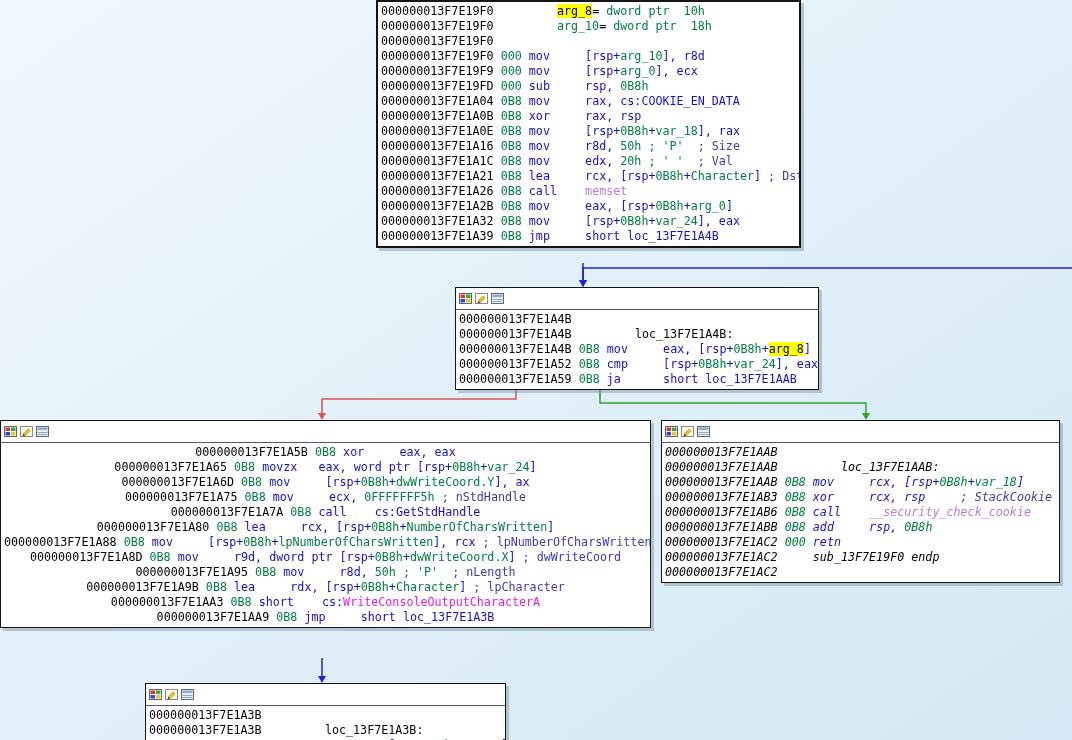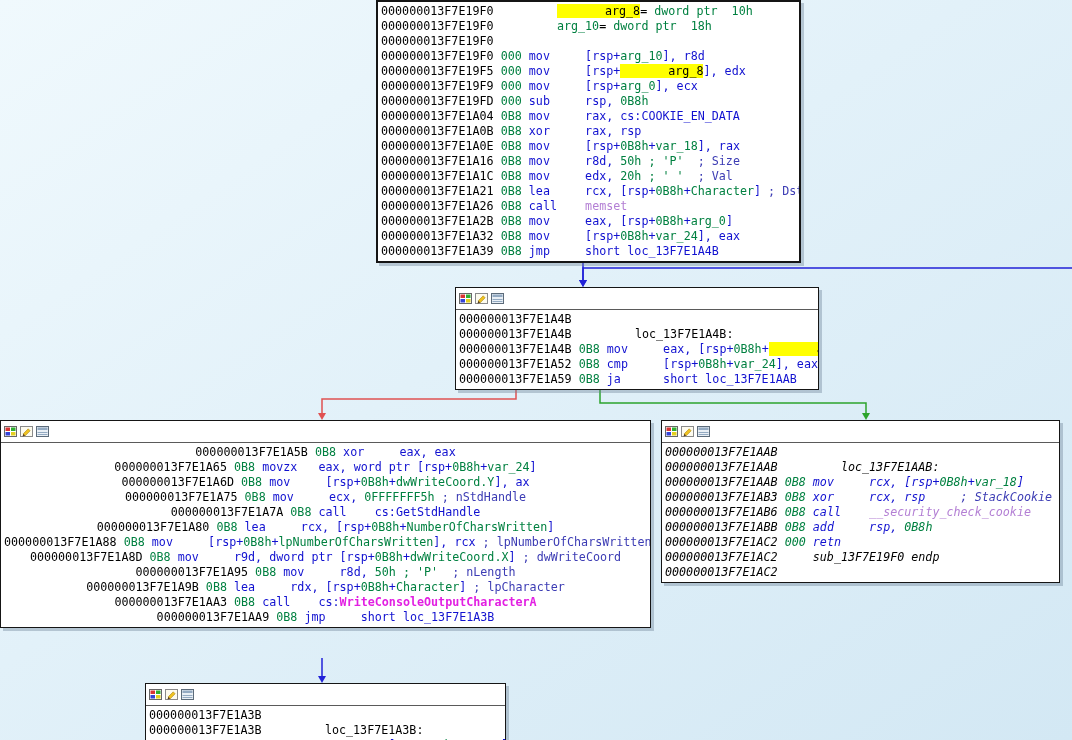--- a/index.html
+++ b/index.html
@@ -24,22 +24,22 @@
   .ntitle span { display:inline-flex; }
   .code { padding:2px 3px; overflow:hidden; }
   .ln { white-space:pre; font-size:11.7px; line-height:15px; height:15px; }
   .c-a { color:#000000; }
   .c-k { color:#000000; }
   .c-s { color:#008040; }
   .c-m { color:#1111d0; }
   .c-g { color:#008040; }
   .c-c { color:#3c3cb4; }
   .c-i { color:#b37fd4; }
-  .c-p { color:#e21fe2;font-weight:bold; }
-  .c-h { color:#000000; background:#ffff00;padding-left:48px; }
+  .c-p { color:#e21fe2; }
+  .c-h { color:#000000; background:#ffff00; }
 </style>
 </head>
 <body>
 
 <div id="graph">
   <svg id="edges" xmlns="http://www.w3.org/2000/svg">
       <path d="M 583 263 L 583 280" stroke="#2222d8" fill="none" stroke-width="1.5"></path>
       <polygon points="579,280 587,280 583,287" fill="#2222d8"></polygon>
       <path d="M 1072 268 L 583 268 L 583 280" stroke="#2222d8" fill="none" stroke-width="1.5"></path>
       <polygon points="579,280 587,280 583,287" fill="#2222d8"></polygon>
@@ -50,21 +50,20 @@
       <path d="M 322 658 L 322 676" stroke="#2222d8" fill="none" stroke-width="1.5"></path>
       <polygon points="318,676 326,676 322,683" fill="#2222d8"></polygon>
     </svg>
   <div id="blocks">
       <div class="node sel" style="left: 376px; top: 0px; width: 425px;">
         <div class="code">
           <div class="ln"><span class="c-a">000000013F7E19F0</span><span class="c-k">         </span><span class="c-h">arg_8</span><span class="c-k">= </span><span class="c-g">dword ptr  10h</span></div>
           <div class="ln"><span class="c-a">000000013F7E19F0</span><span class="c-k">         </span><span class="c-g">arg_10</span><span class="c-k">= </span><span class="c-g">dword ptr  18h</span></div>
           <div class="ln"><span class="c-a">000000013F7E19F0</span></div>
           <div class="ln"><span class="c-a">000000013F7E19F0</span><span class="c-k"> </span><span class="c-s">000</span><span class="c-k"> </span><span class="c-m">mov     [rsp+</span><span class="c-g">arg_10</span><span class="c-m">], r8d</span></div>
-          <div class="ln"><span class="c-a">000000013F7E19F5</span><span class="c-k"> </span><span class="c-s">000</span><span class="c-k"> </span><span class="c-m">mov     [rsp+</span><span class="c-h">arg_8</span><span class="c-m">], edx</span></div>
           <div class="ln"><span class="c-a">000000013F7E19F9</span><span class="c-k"> </span><span class="c-s">000</span><span class="c-k"> </span><span class="c-m">mov     [rsp+</span><span class="c-g">arg_0</span><span class="c-m">], ecx</span></div>
           <div class="ln"><span class="c-a">000000013F7E19FD</span><span class="c-k"> </span><span class="c-s">000</span><span class="c-k"> </span><span class="c-m">sub     rsp, </span><span class="c-g">0B8h</span></div>
           <div class="ln"><span class="c-a">000000013F7E1A04</span><span class="c-k"> </span><span class="c-s">0B8</span><span class="c-k"> </span><span class="c-m">mov     rax, cs:COOKIE_EN_DATA</span></div>
           <div class="ln"><span class="c-a">000000013F7E1A0B</span><span class="c-k"> </span><span class="c-s">0B8</span><span class="c-k"> </span><span class="c-m">xor     rax, rsp</span></div>
           <div class="ln"><span class="c-a">000000013F7E1A0E</span><span class="c-k"> </span><span class="c-s">0B8</span><span class="c-k"> </span><span class="c-m">mov     [rsp+</span><span class="c-g">0B8h</span><span class="c-m">+</span><span class="c-g">var_18</span><span class="c-m">], rax</span></div>
           <div class="ln"><span class="c-a">000000013F7E1A16</span><span class="c-k"> </span><span class="c-s">0B8</span><span class="c-k"> </span><span class="c-m">mov     r8d, </span><span class="c-g">50h ; 'P'</span><span class="c-c">  ; Size</span></div>
           <div class="ln"><span class="c-a">000000013F7E1A1C</span><span class="c-k"> </span><span class="c-s">0B8</span><span class="c-k"> </span><span class="c-m">mov     edx, </span><span class="c-g">20h ; ' '</span><span class="c-c">  ; Val</span></div>
           <div class="ln"><span class="c-a">000000013F7E1A21</span><span class="c-k"> </span><span class="c-s">0B8</span><span class="c-k"> </span><span class="c-m">lea     rcx, [rsp+</span><span class="c-g">0B8h</span><span class="c-m">+</span><span class="c-g">Character</span><span class="c-m">]</span><span class="c-c"> ; Dst</span></div>
           <div class="ln"><span class="c-a">000000013F7E1A26</span><span class="c-k"> </span><span class="c-s">0B8</span><span class="c-k"> </span><span class="c-m">call    </span><span class="c-i">memset</span></div>
           <div class="ln"><span class="c-a">000000013F7E1A2B</span><span class="c-k"> </span><span class="c-s">0B8</span><span class="c-k"> </span><span class="c-m">mov     eax, [rsp+</span><span class="c-g">0B8h</span><span class="c-m">+</span><span class="c-g">arg_0</span><span class="c-m">]</span></div>
@@ -138,21 +137,21 @@
           <div class="ln"><span class="c-a">000000013F7E1A5B</span><span class="c-k"> </span><span class="c-s">0B8</span><span class="c-k"> </span><span class="c-m">xor     eax, eax</span></div>
           <div class="ln"><span class="c-a">000000013F7E1A65</span><span class="c-k"> </span><span class="c-s">0B8</span><span class="c-k"> </span><span class="c-m">movzx   eax, word ptr [rsp+</span><span class="c-g">0B8h</span><span class="c-m">+</span><span class="c-g">var_24</span><span class="c-m">]</span></div>
           <div class="ln"><span class="c-a">000000013F7E1A6D</span><span class="c-k"> </span><span class="c-s">0B8</span><span class="c-k"> </span><span class="c-m">mov     [rsp+</span><span class="c-g">0B8h</span><span class="c-m">+</span><span class="c-g">dwWriteCoord.Y</span><span class="c-m">], ax</span></div>
           <div class="ln"><span class="c-a">000000013F7E1A75</span><span class="c-k"> </span><span class="c-s">0B8</span><span class="c-k"> </span><span class="c-m">mov     ecx, </span><span class="c-g">0FFFFFFF5h</span><span class="c-c"> ; nStdHandle</span></div>
           <div class="ln"><span class="c-a">000000013F7E1A7A</span><span class="c-k"> </span><span class="c-s">0B8</span><span class="c-k"> </span><span class="c-m">call    cs:GetStdHandle</span></div>
           <div class="ln"><span class="c-a">000000013F7E1A80</span><span class="c-k"> </span><span class="c-s">0B8</span><span class="c-k"> </span><span class="c-m">lea     rcx, [rsp+</span><span class="c-g">0B8h</span><span class="c-m">+</span><span class="c-g">NumberOfCharsWritten</span><span class="c-m">]</span></div>
           <div class="ln"><span class="c-a">000000013F7E1A88</span><span class="c-k"> </span><span class="c-s">0B8</span><span class="c-k"> </span><span class="c-m">mov     [rsp+</span><span class="c-g">0B8h</span><span class="c-m">+</span><span class="c-g">lpNumberOfCharsWritten</span><span class="c-m">], rcx</span><span class="c-c"> ; lpNumberOfCharsWritten</span></div>
           <div class="ln"><span class="c-a">000000013F7E1A8D</span><span class="c-k"> </span><span class="c-s">0B8</span><span class="c-k"> </span><span class="c-m">mov     r9d, dword ptr [rsp+</span><span class="c-g">0B8h</span><span class="c-m">+</span><span class="c-g">dwWriteCoord.X</span><span class="c-m">]</span><span class="c-c"> ; dwWriteCoord</span></div>
           <div class="ln"><span class="c-a">000000013F7E1A95</span><span class="c-k"> </span><span class="c-s">0B8</span><span class="c-k"> </span><span class="c-m">mov     r8d, </span><span class="c-g">50h ; 'P'</span><span class="c-c">  ; nLength</span></div>
           <div class="ln"><span class="c-a">000000013F7E1A9B</span><span class="c-k"> </span><span class="c-s">0B8</span><span class="c-k"> </span><span class="c-m">lea     rdx, [rsp+</span><span class="c-g">0B8h</span><span class="c-m">+</span><span class="c-g">Character</span><span class="c-m">]</span><span class="c-c"> ; lpCharacter</span></div>
-          <div class="ln"><span class="c-a">000000013F7E1AA3</span><span class="c-k"> </span><span class="c-s">0B8</span><span class="c-k"> </span><span class="c-m">call    cs:</span><span class="c-p">WriteConsoleOutputCharacterA</span></div>
+          <div class="ln"><span class="c-a">000000013F7E1AA3</span><span class="c-k"> </span><span class="c-s">0B8</span><span class="c-k"> </span><span class="c-m">short    cs:</span><span class="c-p">WriteConsoleOutputCharacterA</span></div>
           <div class="ln"><span class="c-a">000000013F7E1AA9</span><span class="c-k"> </span><span class="c-s">0B8</span><span class="c-k"> </span><span class="c-m">jmp     short loc_13F7E1A3B</span></div>
         </div>
       </div>
       <div class="node" style="left: 661px; top: 420px; width: 399px; font-style: italic;">
         <div class="ntitle">
           <span>
             <svg width="13" height="11" viewBox="0 0 13 11">
               <rect x="0.5" y="0.5" width="12" height="10" fill="#fff" stroke="#666"></rect>
               <rect x="1.5" y="1.5" width="4.5" height="3.5" fill="#d83434"></rect>
               <rect x="7" y="1.5" width="4.5" height="3.5" fill="#2fae2f"></rect>

